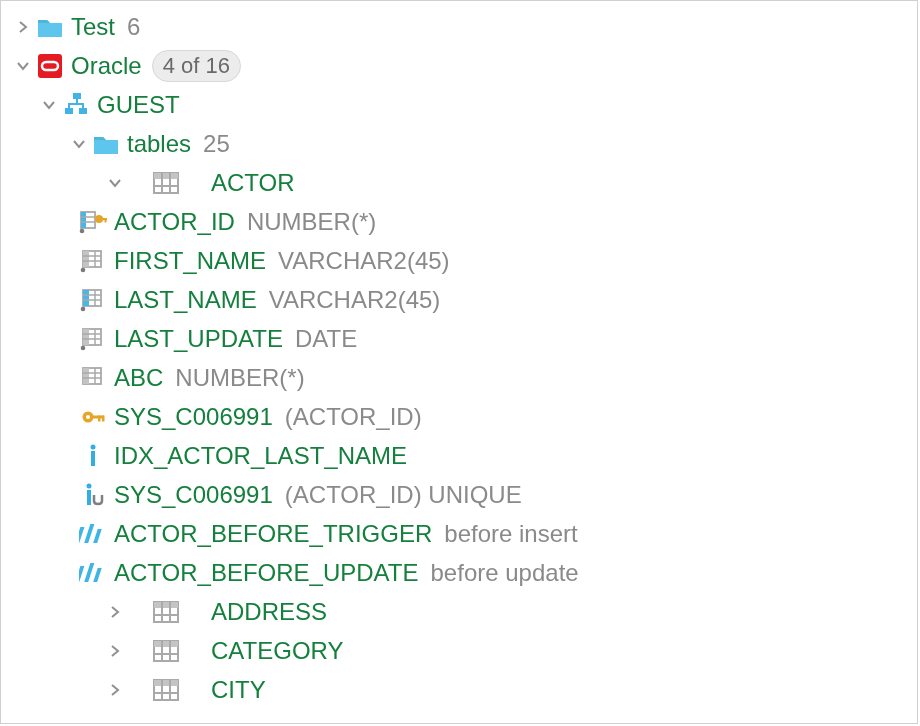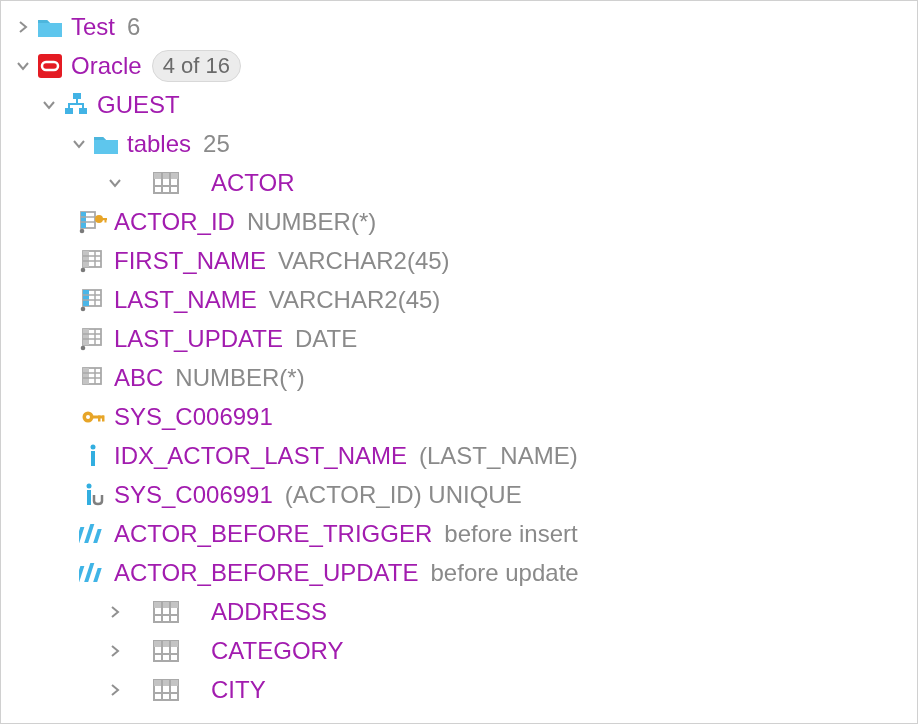--- a/index.html
+++ b/index.html
@@ -35,21 +35,21 @@
   }
   .icon-slot {
     width: 30px;
     display: inline-flex;
     justify-content: center;
     align-items: center;
     flex: 0 0 30px;
     margin-right: 6px;
   }
   .label {
-    color: #a21caf;
+    color: #15803d;
   }
   .meta {
     color: #8a8a8a;
     margin-left: 12px;
   }
   .badge {
     display: inline-flex;
     align-items: center;
     justify-content: center;
     background: #ececec;
@@ -246,32 +246,32 @@
     <span class="icon-slot">
       <svg width="28" height="24" viewBox="0 0 28 24">
         <circle cx="9" cy="12" r="5.5" fill="#e7a528"></circle>
         <circle cx="9" cy="12" r="2" fill="#fff"></circle>
         <rect x="13" y="10.5" width="12" height="3" fill="#e7a528"></rect>
         <rect x="19" y="10.5" width="2.5" height="6" fill="#e7a528"></rect>
         <rect x="23" y="10.5" width="2.5" height="6" fill="#e7a528"></rect>
       </svg>
     </span>
     <span class="label">SYS_C006991</span>
+    <span class="meta">(ACTOR_ID)</span>
   </div>
 
   <div class="row l5">
     <span class="chevron-slot"></span>
     <span class="icon-slot">
       <svg width="28" height="28" viewBox="0 0 28 28">
         <circle cx="14" cy="5" r="2.5" fill="#32aee0"></circle>
         <rect x="12" y="9" width="4" height="15" fill="#32aee0"></rect>
       </svg>
     </span>
     <span class="label">IDX_ACTOR_LAST_NAME</span>
-    <span class="meta">(LAST_NAME)</span>
   </div>
 
   <div class="row l5">
     <span class="chevron-slot"></span>
     <span class="icon-slot">
       <svg width="28" height="28" viewBox="0 0 28 28">
         <circle cx="10" cy="5" r="2.5" fill="#32aee0"></circle>
         <rect x="8" y="9" width="4" height="15" fill="#32aee0"></rect>
         <path d="M15 14 v6 q0 3 4 3 q4 0 4 -3 v-6" fill="none" stroke="#808080" stroke-width="2.5"></path>
       </svg>

